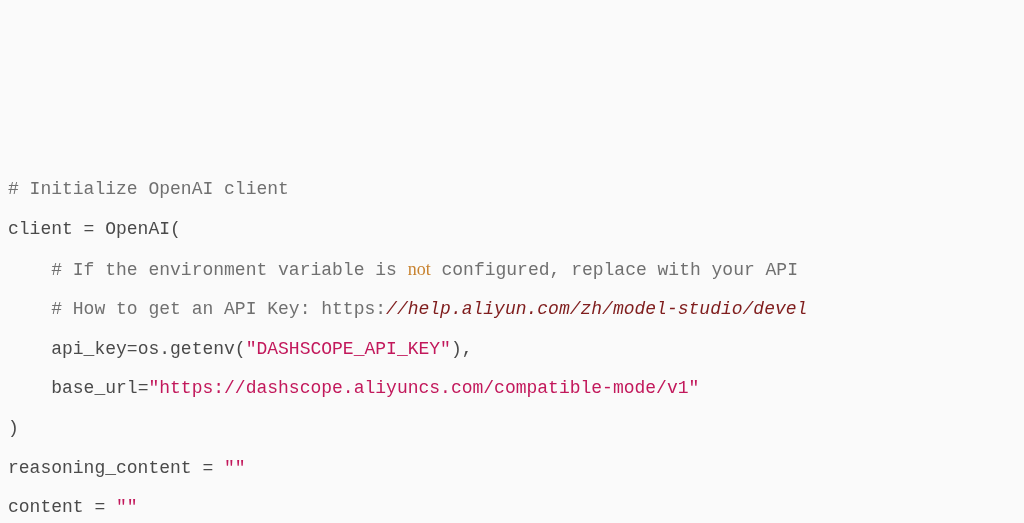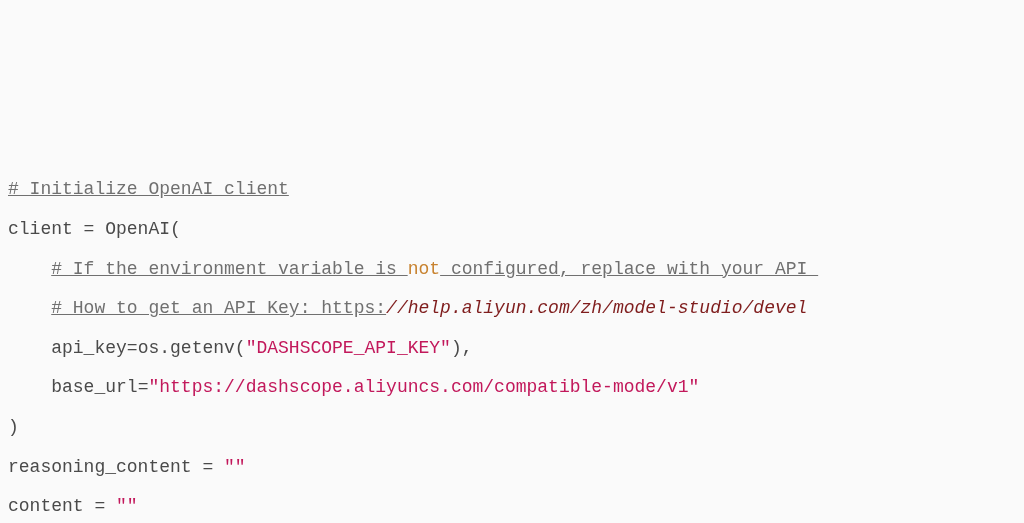--- a/index.html
+++ b/index.html
@@ -17,24 +17,24 @@
       white-space: pre;
       overflow: hidden;
       width: 1024px;
       height: 523px;
     }
     .code-line {
       display: block;
     }
     .comment {
       color: #707070;
-      text-decoration: underline;
     }
     .keyword {
       color: #c88330;
+      font-family: Liberation Serif, serif;
     }
     .string {
       color: #c2185b;
     }
     .url-comment {
       color: #7f1d1d;
       font-style: italic;
     }
     .text {
       color: #4a4a4a;

